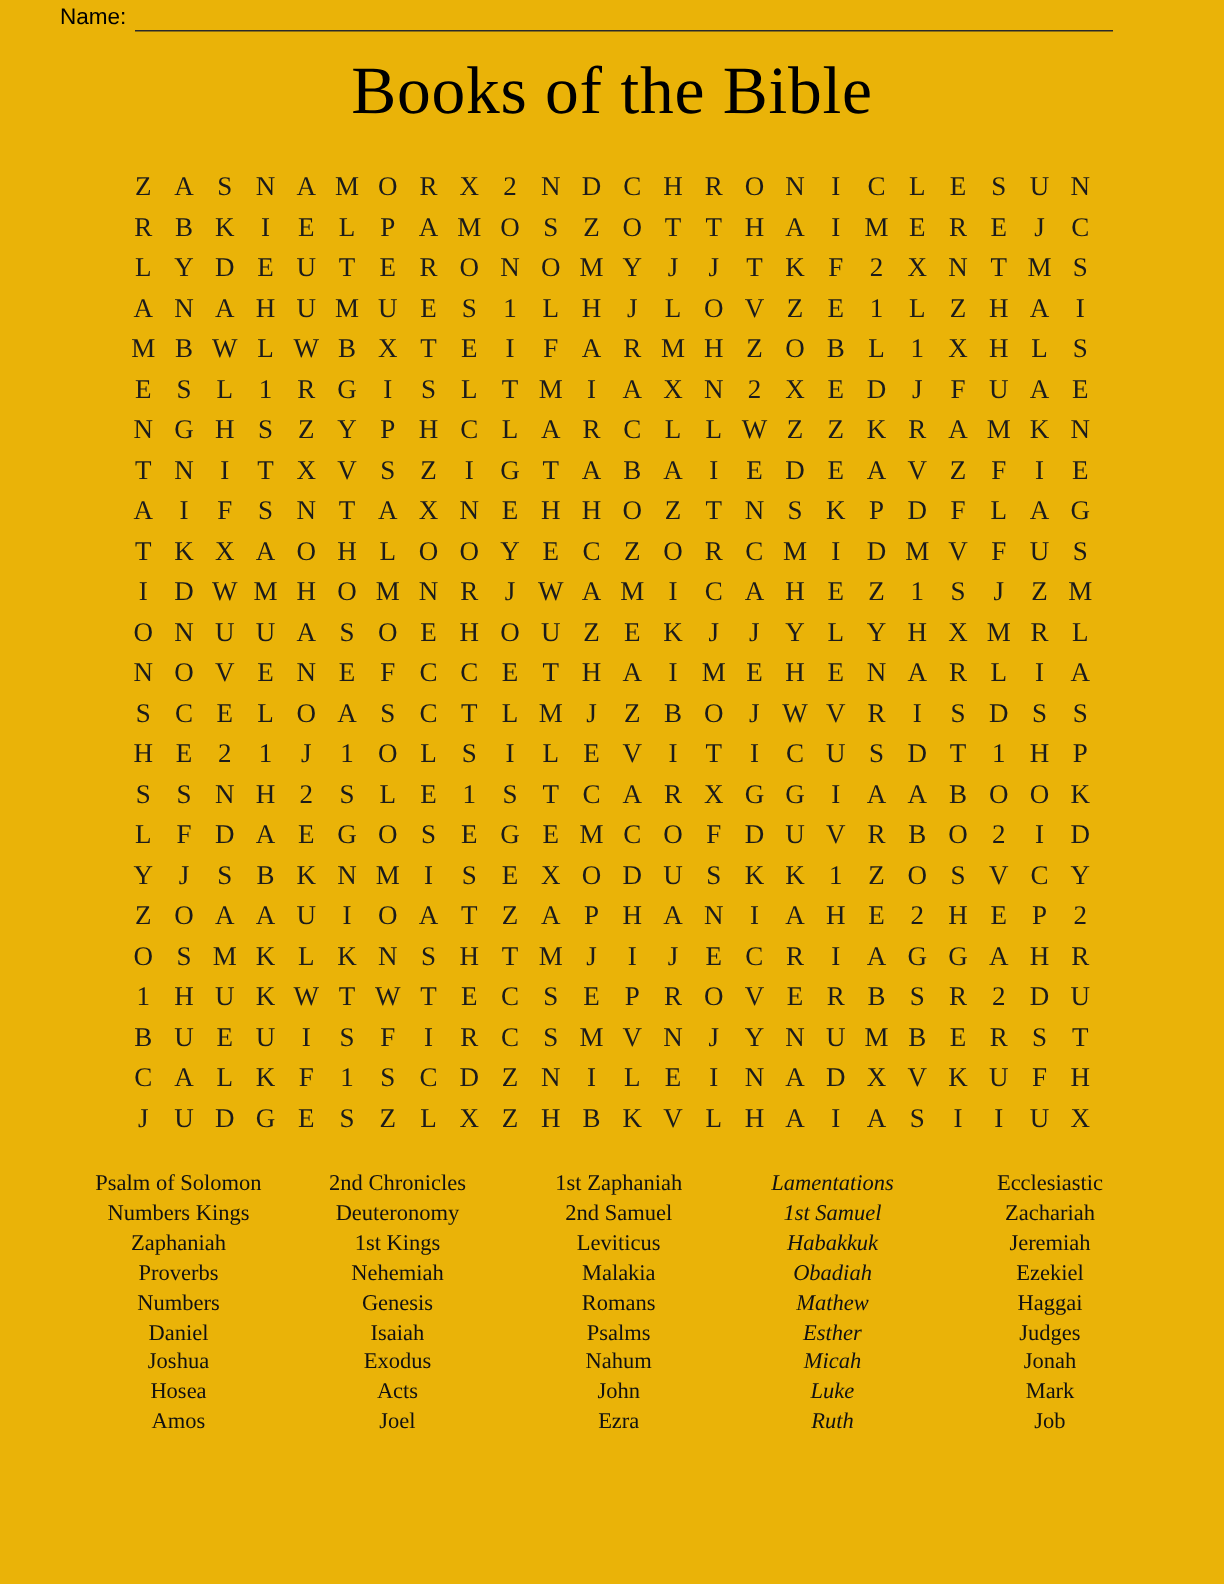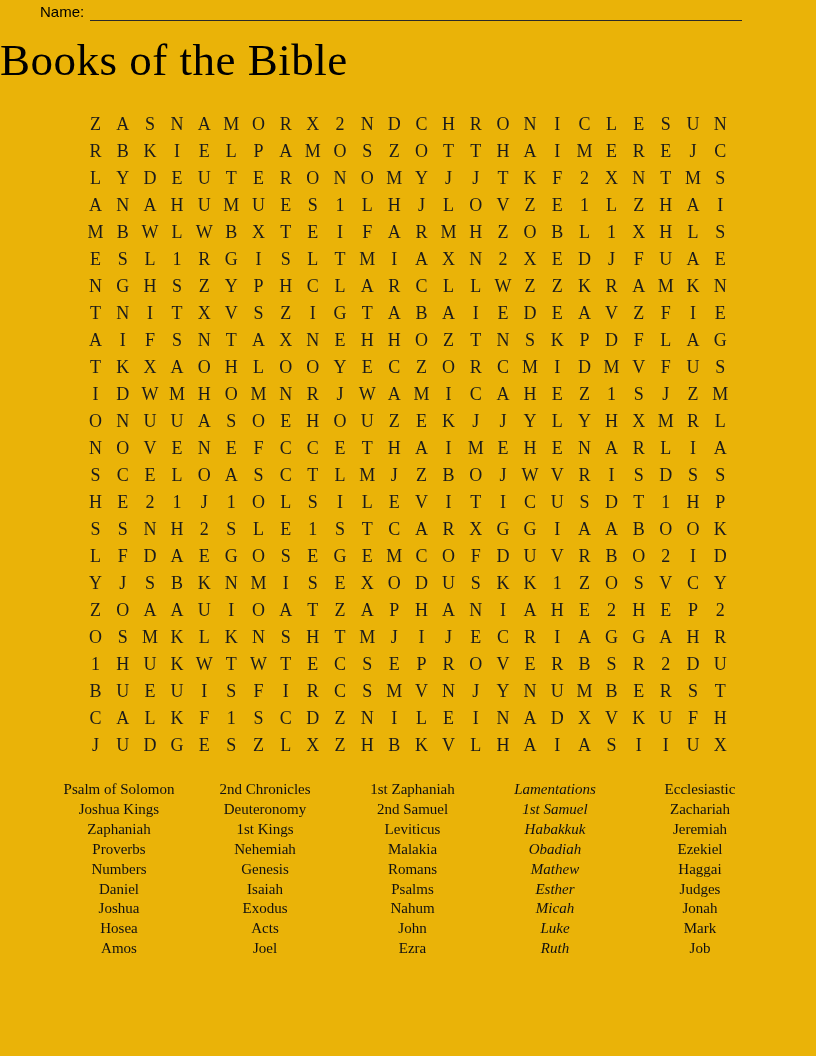--- a/index.html
+++ b/index.html
@@ -40,20 +40,21 @@
     height: 18px;
     border-bottom: 1.4px solid #2a2a2a;
   }
 
   
   .title {
     position: absolute;
     top: 34px;
     left: 0;
     width: 816px;
+    text-align: center;
     font-family: "Liberation Serif", serif;
     font-size: 45px;
     font-weight: 400;
     letter-spacing: 0.5px;
     color: #000000;
   }
 
   
   .grid {
     position: absolute;
@@ -681,21 +682,21 @@
       <div class="cell">S</div>
       <div class="cell">I</div>
       <div class="cell">I</div>
       <div class="cell">U</div>
       <div class="cell">X</div>
     </div>
 
   <div class="word-list">
       <div class="word-col">
         <div class="word">Psalm of Solomon</div>
-        <div class="word">Joshua Kings</div>
+        <div class="word">Numbers Kings</div>
         <div class="word">Zaphaniah</div>
         <div class="word">Proverbs</div>
         <div class="word">Numbers</div>
         <div class="word">Daniel</div>
         <div class="word">Joshua</div>
         <div class="word">Hosea</div>
         <div class="word">Amos</div>
       </div>
       <div class="word-col">
         <div class="word">2nd Chronicles</div>

